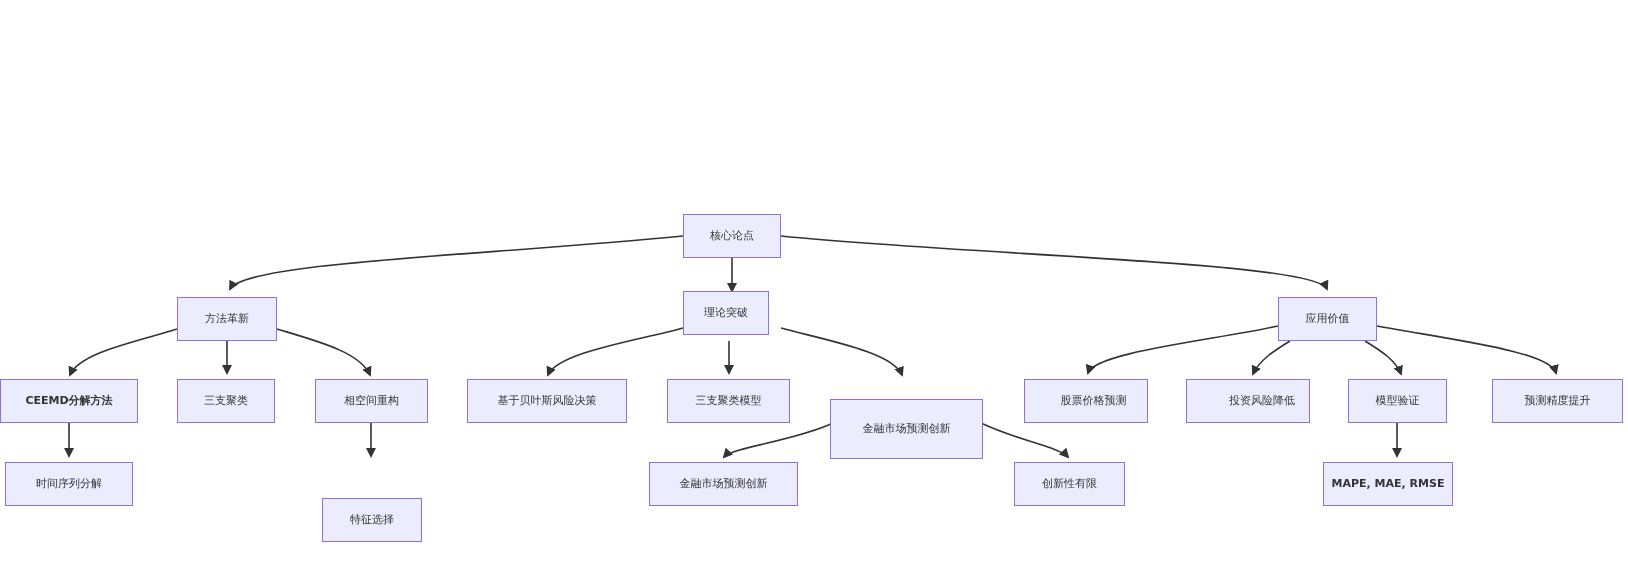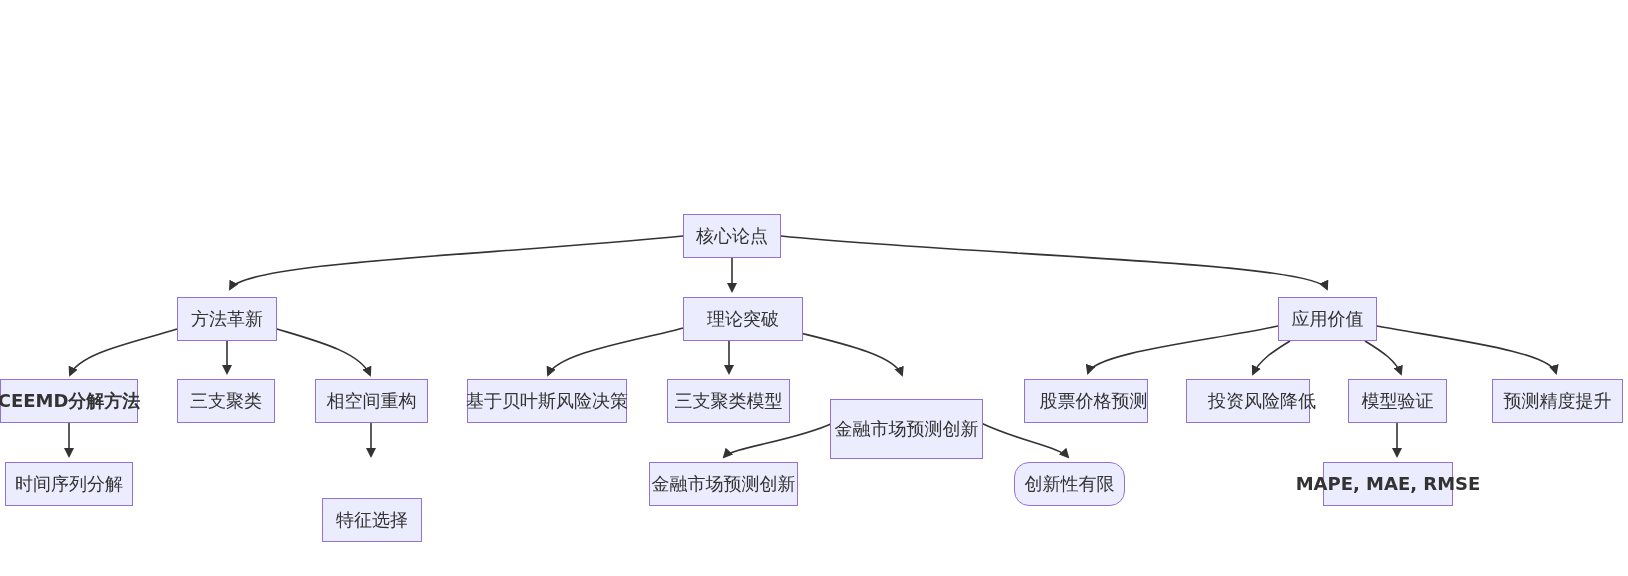--- a/index.html
+++ b/index.html
@@ -36,21 +36,21 @@
   .node {
     position: absolute;
     box-sizing: border-box;
     display: flex;
     align-items: center;
     justify-content: center;
     text-align: center;
     background: var(--node-fill);
     border: 1px solid var(--node-border);
     color: var(--text-color);
-    font-size: 18px;
+    font-size: 11px;
     line-height: 1.2;
     white-space: nowrap;
   }
 </style>
 </head>
 <body>
 
 <div class="canvas">
 
   <svg class="edges-layer" viewBox="0 0 1628 576" xmlns="http://www.w3.org/2000/svg">
@@ -76,21 +76,21 @@
     <path class="edge" d="M 1290 341 C 1272 352, 1259 361, 1253 374" marker-end="url(#arrow)"></path>
     <path class="edge" d="M 1365 341 C 1383 352, 1396 361, 1401 374" marker-end="url(#arrow)"></path>
     <path class="edge" d="M 1377 326 C 1460 341, 1550 352, 1556 373" marker-end="url(#arrow)"></path>
     <path class="edge" d="M 1397 423 L 1397 456" marker-end="url(#arrow)"></path>
   </svg>
 
   <div class="node" style="left:683px; top:214px; width:98px;  height:44px;">核心论点</div>
 
   <div class="node" style="left:177px; top:297px; width:100px; height:44px;">方法革新</div>
 
-  <div class="node" style="left:683px; top:297px; width:120px;  height:44px;">理论突破</div>
+  <div class="node" style="left:683px; top:291px; width:86px;  height:44px;">理论突破</div>
 
   <div class="node" style="left:1278px; top:297px; width:99px; height:44px;">应用价值</div>
 
   <div class="node" style="left:0px; top:379px; width:138px; height:44px;font-weight:bold;">CEEMD分解方法</div>
 
   <div class="node" style="left:177px; top:379px; width:98px; height:44px;">三支聚类</div>
 
   <div class="node" style="left:315px; top:379px; width:113px; height:44px;">相空间重构</div>
 
   <div class="node" style="left:467px; top:379px; width:160px; height:44px;">基于贝叶斯风险决策</div>
@@ -106,17 +106,17 @@
   <div class="node" style="left:1348px; top:379px; width:99px; height:44px;">模型验证</div>
 
   <div class="node" style="left:1492px; top:379px; width:131px; height:44px;">预测精度提升</div>
 
   <div class="node" style="left:5px; top:462px; width:128px; height:44px;">时间序列分解</div>
 
   <div class="node" style="left:322px; top:462px; width:100px; height:44px;margin-top:36px;">特征选择</div>
 
   <div class="node" style="left:649px; top:462px; width:149px; height:44px;">金融市场预测创新</div>
 
-  <div class="node" style="left:1014px; top:462px; width:111px; height:44px;border-radius:15px;">创新性有限</div>
+  <div class="node" style="left:1014px; top:462px; width:111px; height:44px;">创新性有限</div>
 
   <div class="node" style="left:1323px; top:462px; width:130px; height:44px;font-weight:bold;">MAPE, MAE, RMSE</div>
 
 </div>
 
 </body></html>

